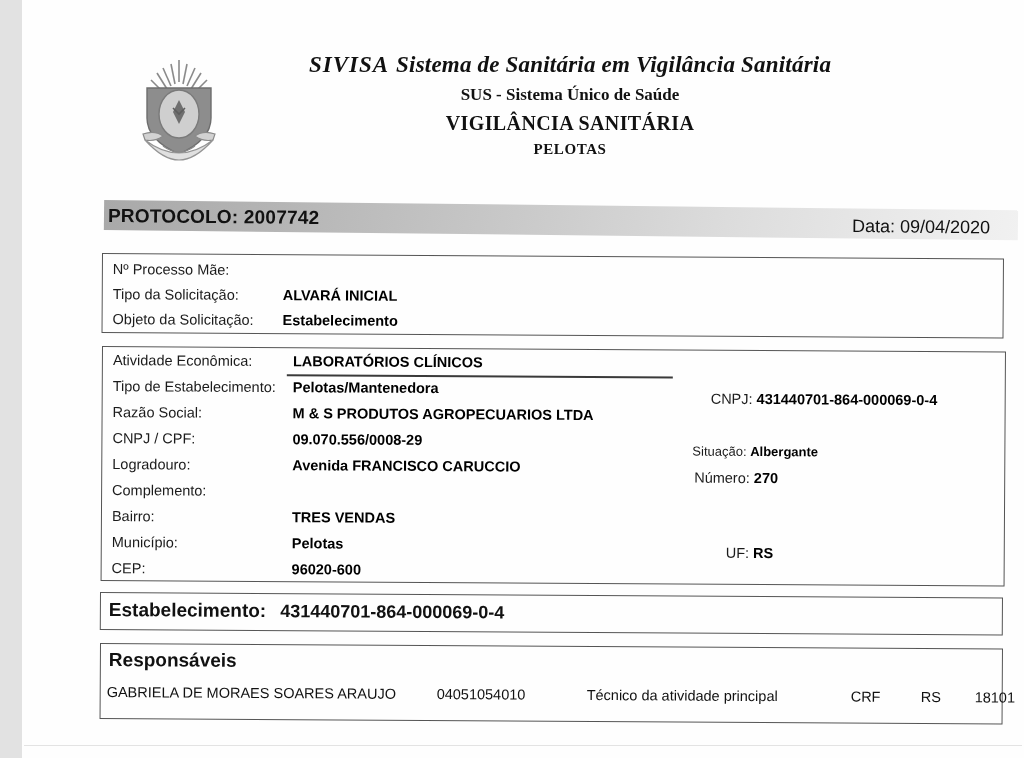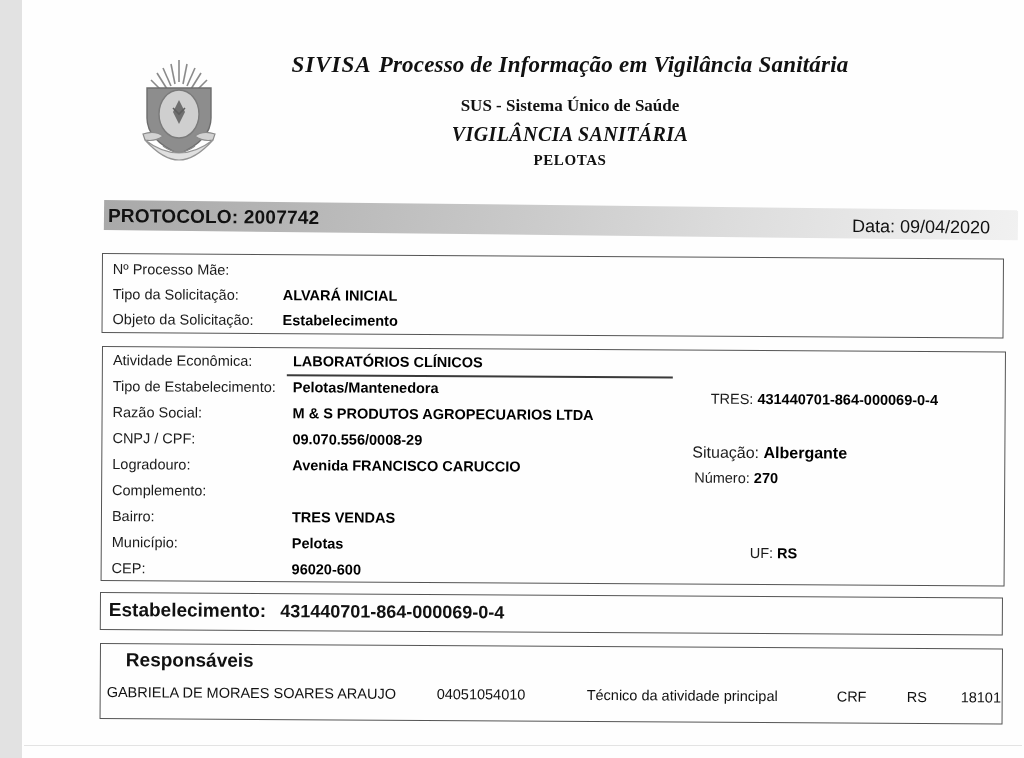--- a/index.html
+++ b/index.html
@@ -59,28 +59,27 @@
     font-size: 23px;
     font-style: italic;
     font-weight: bold;
     letter-spacing: 0.2px;
     white-space: nowrap;
   }
   .hdr-line1 .acronym { letter-spacing: 1px; margin-right: 7px; }
   .hdr-line2 {
     font-size: 17px;
     font-weight: bold;
-    margin-top: 18px;
+    margin-top: 7px;
   }
   .hdr-line3 {
     font-size: 20px;
     font-weight: bold;
     margin-top: 7px;
     letter-spacing: 0.4px;
-    font-style: italic;
   }
   .hdr-line4 {
     font-size: 15px;
     font-weight: bold;
     margin-top: 6px;
     letter-spacing: 0.6px;
   }
 
   
   #protocol-band {
@@ -159,53 +158,53 @@
 
   #atividade-rule {
     position: absolute;
     left: 184px; top: 26px;
     width: 386px; height: 1.5px;
     background: #3a3a3a;
   }
 
   
   #row-cevs      { position: absolute; left: 608px; top: 40px;  white-space: nowrap; font-size: 14.5px; }
-  #row-situacao  { position: absolute; left: 590px; top: 93px;  white-space: nowrap; font-size: 16px; }
+  #row-situacao  { position: absolute; left: 590px; top: 93px;  white-space: nowrap; font-size: 13px; }
   #row-numero    { position: absolute; left: 592px; top: 119px; white-space: nowrap; font-size: 14.5px; }
-  #row-uf        { position: absolute; left: 648px; top: 194px; white-space: nowrap; font-size: 14.5px; }
+  #row-uf        { position: absolute; left: 624px; top: 194px; white-space: nowrap; font-size: 14.5px; }
 
   
   #estab-code-line {
     position: absolute;
     left: 8px; top: 6px;
     white-space: nowrap;
     font-size: 19px;
     font-weight: bold;
   }
   #estab-code-line .code-value { margin-left: 14px; font-size: 18px; }
 
   
   #responsaveis-title {
     position: absolute;
-    left: 25px; top: 5px;
+    left: 8px; top: 5px;
     font-size: 19px;
     font-weight: bold;
   }
   #responsavel-row {
     position: absolute;
     left: 6px; top: 40px;
     width: 890px;
     font-size: 14.5px;
     white-space: nowrap;
   }
   #responsavel-row span { display: inline-block; }
   .resp-name      { width: 330px; }
   .resp-doc       { width: 150px; }
   .resp-role      { width: 250px; }
-  .resp-council   { width: 70px; }
+  .resp-council   { width: 70px; margin-left: 14px; }
   .resp-uf        { width: 54px; }
   .resp-register  { width: 60px; }
 </style>
 </head>
 <body>
 
 <div id="scan-gutter"></div>
 <div id="page-sheet"></div>
 <div id="page-bottom-rule"></div>
 
@@ -230,21 +229,21 @@
       <path d="M40 52 L46 58 L52 52" fill="none" stroke="#5d5d5d" stroke-width="1.6"></path>
       <path d="M10 78 Q22 74 30 80 Q22 86 12 84 Z" fill="#d2d2d2" stroke="#8a8a8a" stroke-width="1.2"></path>
       <path d="M82 78 Q70 74 62 80 Q70 86 80 84 Z" fill="#d2d2d2" stroke="#8a8a8a" stroke-width="1.2"></path>
       <path d="M12 84 Q46 110 80 84 Q62 104 46 104 Q30 104 12 84 Z" fill="#e0e0e0" stroke="#949494" stroke-width="1.2"></path>
       <path d="M30 90 Q46 102 62 90" fill="none" stroke="#8a8a8a" stroke-width="1.2"></path>
     </svg>
   </div>
 
   <div id="header-text">
     <div class="hdr-line1">
-      <span class="acronym">SIVISA</span><span>Processo de Informação em Vigilância Sanitária</span>
+      <span class="acronym">SIVISA</span><span>Sistema de Sanitária em Vigilância Sanitária</span>
     </div>
     <div class="hdr-line2">SUS - Sistema Único de Saúde</div>
     <div class="hdr-line3">VIGILÂNCIA SANITÁRIA</div>
     <div class="hdr-line4">PELOTAS</div>
   </div>
 </div>
 
 <div id="protocol-band"></div>
 <div id="protocol-label">PROTOCOLO: 2007742</div>
 <div id="protocol-date">Data: 09/04/2020</div>
@@ -290,21 +289,21 @@
     <div class="field-row" id="row-municipio">
       <span class="field-label">Município:</span><span class="field-value">Pelotas</span>
     </div>
     <div class="field-row" id="row-cep">
       <span class="field-label">CEP:</span><span class="field-value">96020-600</span>
     </div>
   </div>
 
   <div class="right-col">
     <div id="row-cevs">
-      <span class="field-label">TRES:</span>
+      <span class="field-label">CNPJ:</span>
       <span class="field-value">431440701-864-000069-0-4</span>
     </div>
     <div id="row-situacao">
       <span class="field-label">Situação:</span>
       <span class="field-value">Albergante</span>
     </div>
     <div id="row-numero">
       <span class="field-label">Número:</span>
       <span class="field-value">270</span>
     </div>

